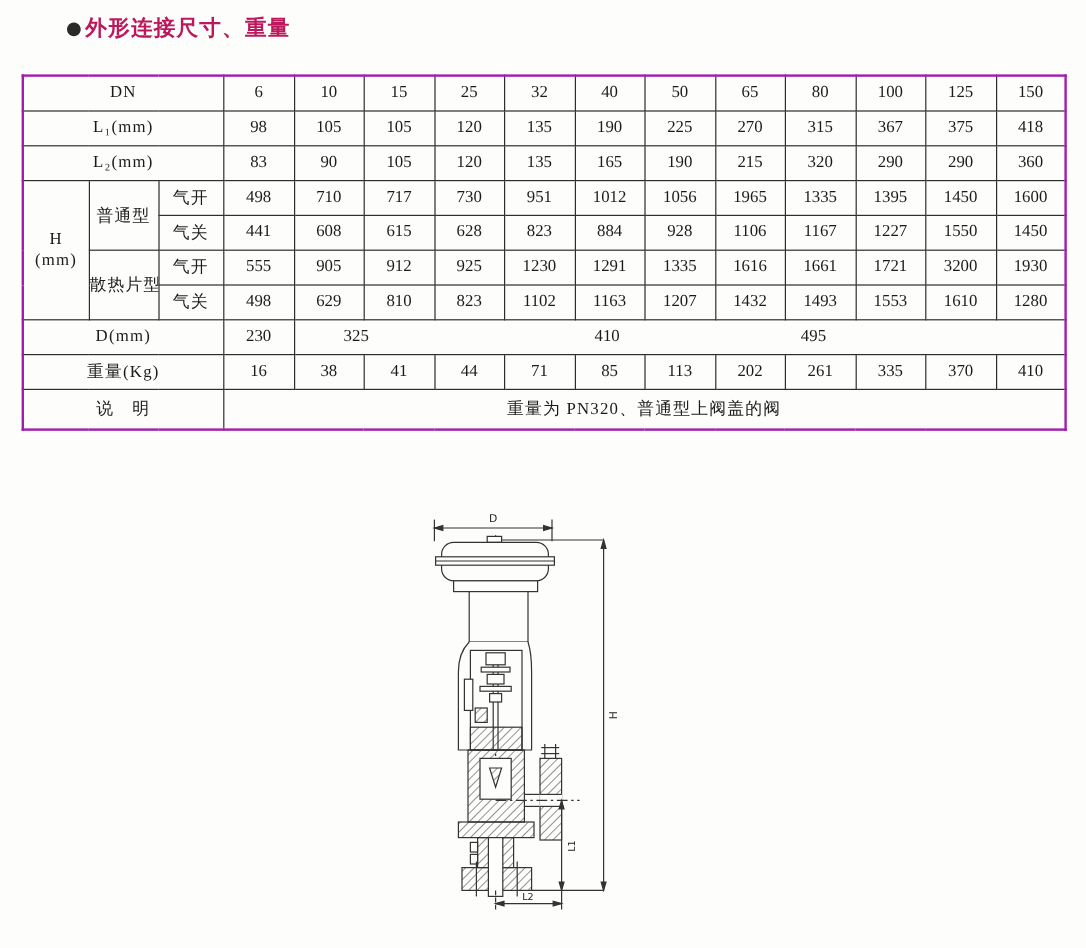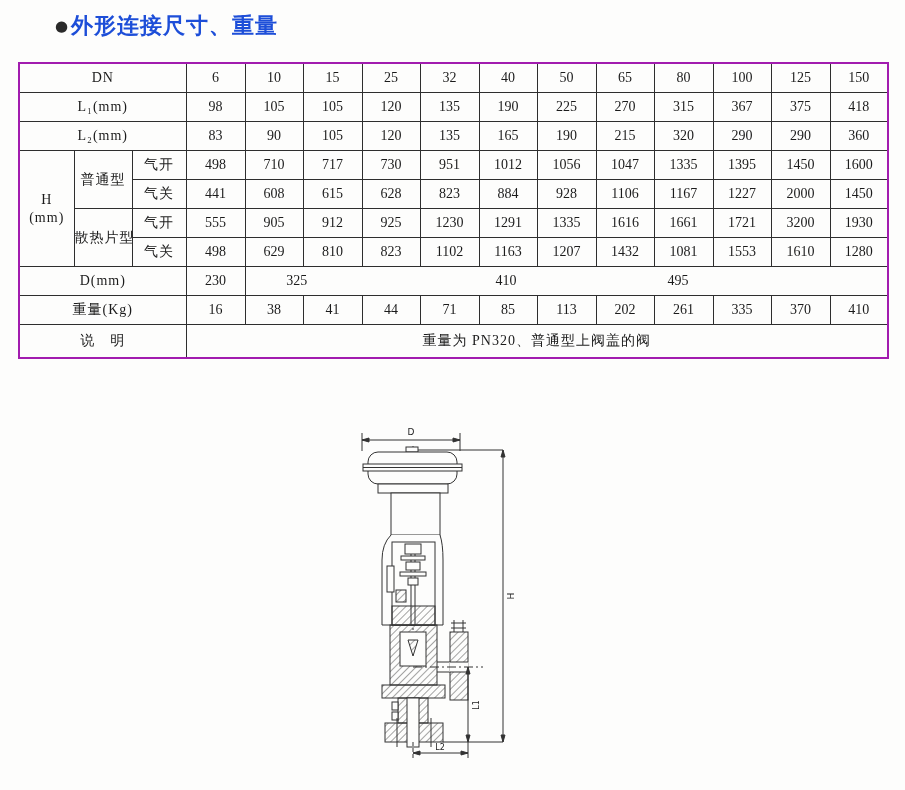--- a/index.html
+++ b/index.html
@@ -2,22 +2,22 @@
 <html><head>
 <meta charset="utf-8">
 <style>
   html,body{margin:0;padding:0;}
   body{width:905px;height:790px;background:#fbfbfa;font-family:"Liberation Serif","DejaVu Serif",serif;}
   .page{position:relative;width:905px;height:790px;background:#fdfdfc;overflow:hidden;color:#1c1c1c;}
 
   
   .title-row{position:absolute;left:55px;top:11px;display:flex;align-items:center;}
   .bullet{font-size:15px;line-height:1;margin-right:3px;color:#2a2a2a;font-family:"DejaVu Sans",sans-serif;}
-  .page-title{font-size:22px;font-weight:bold;letter-spacing:1px;margin:0;
-    font-family:"Liberation Sans","DejaVu Sans",sans-serif;color:#1d4ed8;}
+  .page-title{font-size:18px;font-weight:bold;letter-spacing:1px;margin:0;
+    font-family:"Liberation Sans","DejaVu Sans",sans-serif;color:#be185d;}
 
   
   table.dim{position:absolute;left:18px;top:62px;width:869px;border-collapse:collapse;
     table-layout:fixed;font-size:14px;color:#1b1b1b;}
   table.dim td{border:1px solid #2e2e2e;text-align:center;padding:0;height:28px;
     overflow:hidden;white-space:nowrap;}
   table.dim{border:2px solid #a21caf;}
   td.lab{letter-spacing:1px;}
   td.num{font-family:"Liberation Serif","DejaVu Serif",serif;}
   .hlbl div{line-height:1.25;}
@@ -114,39 +114,39 @@
         </td>
         <td class="lab" rowspan="2">普通型</td>
         <td class="lab">气开</td>
       <td class="num">498</td>
           <td class="num">710</td>
           <td class="num">717</td>
           <td class="num">730</td>
           <td class="num">951</td>
           <td class="num">1012</td>
           <td class="num">1056</td>
-          <td class="num">1047</td>
+          <td class="num">1965</td>
           <td class="num">1335</td>
           <td class="num">1395</td>
           <td class="num">1450</td>
           <td class="num">1600</td>
         </tr>
       <tr>
         <td class="lab">气关</td>
       <td class="num">441</td>
           <td class="num">608</td>
           <td class="num">615</td>
           <td class="num">628</td>
           <td class="num">823</td>
           <td class="num">884</td>
           <td class="num">928</td>
           <td class="num">1106</td>
           <td class="num">1167</td>
           <td class="num">1227</td>
-          <td class="num">2000</td>
+          <td class="num">1550</td>
           <td class="num">1450</td>
         </tr>
       <tr>
         <td class="lab" rowspan="2">散热片型</td>
         <td class="lab">气开</td>
       <td class="num">555</td>
           <td class="num">905</td>
           <td class="num">912</td>
           <td class="num">925</td>
           <td class="num">1230</td>
@@ -161,21 +161,21 @@
       <tr>
         <td class="lab">气关</td>
       <td class="num">498</td>
           <td class="num">629</td>
           <td class="num">810</td>
           <td class="num">823</td>
           <td class="num">1102</td>
           <td class="num">1163</td>
           <td class="num">1207</td>
           <td class="num">1432</td>
-          <td class="num">1081</td>
+          <td class="num">1493</td>
           <td class="num">1553</td>
           <td class="num">1610</td>
           <td class="num">1280</td>
         </tr>
       <tr>
         <td class="lab" colspan="3">D(mm)</td>
         <td class="num">230</td>
         <td class="dmerge" colspan="11">
           <span class="dpos" style="left:8%">325</span>
           <span class="dpos" style="left:40.6%">410</span>

